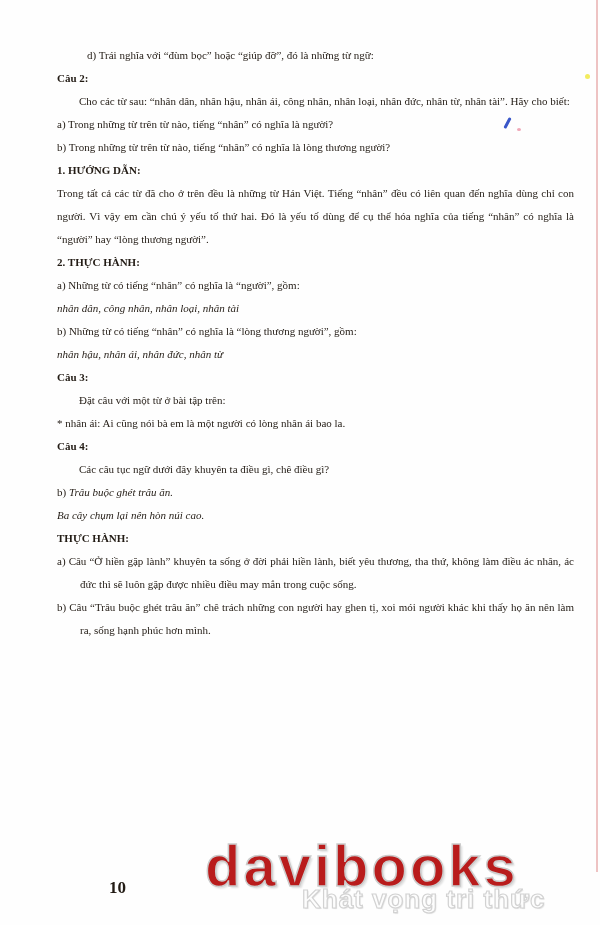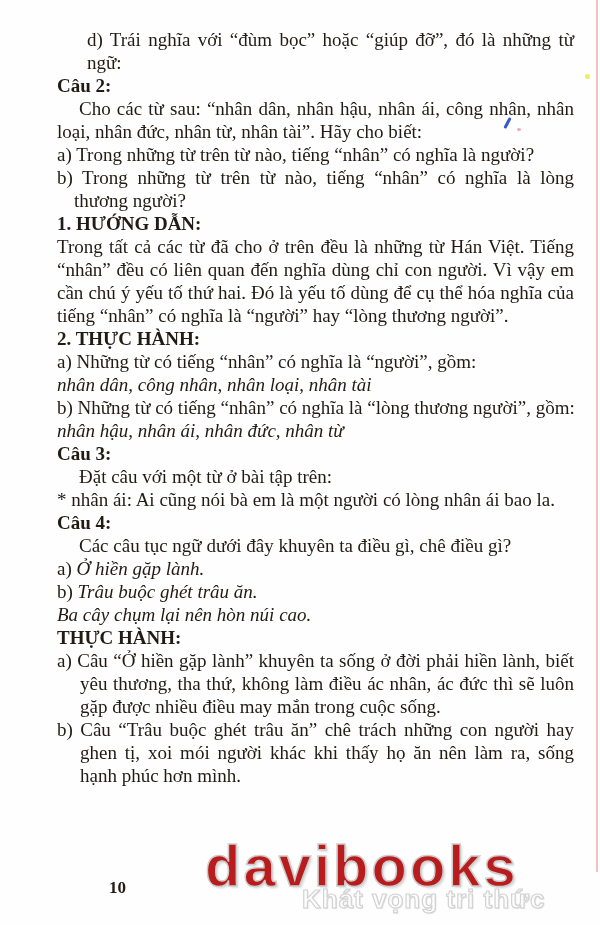--- a/index.html
+++ b/index.html
@@ -5,22 +5,22 @@
   html,body { margin:0; padding:0; background:#ffffff; }
   .page {
     position:relative;
     width:600px; height:925px;
     background:#fefefe;
     font-family:"Liberation Serif","DejaVu Serif",serif;
     color:#221b14;
     overflow:hidden;
   }
   .content {
-    position:absolute; left:57px; top:28px; width:517px;
-    font-size:19px; line-height:23px; z-index:2;
+    position:absolute; left:57px; top:44px; width:517px;
+    font-size:11px; line-height:23px; z-index:2;
   }
   .content p { margin:0; }
   .just   { text-align:justify; }
   .it     { font-style:italic; }
   .nowrap { white-space:nowrap; }
 
   .d-item      { padding-left:30px; }
   .d-examples  { padding-left:75px; font-style:italic; text-align:justify; }
 
   .h-cau   { font-weight:bold; margin-top:6px; }
@@ -117,21 +117,20 @@
     <p class="words">nhân dân, công nhân, nhân loại, nhân tài</p>
     <p class="pr-line nowrap">b) Những từ có tiếng “nhân” có nghĩa là “lòng thương người”, gồm:</p>
     <p class="words">nhân hậu, nhân ái, nhân đức, nhân từ</p>
 
     <p class="h-cau mt9">Câu 3:</p>
     <p class="intro">Đặt câu với một từ ở bài tập trên:</p>
     <p class="star nowrap">* nhân ái: Ai cũng nói bà em là một người có lòng nhân ái bao la.</p>
 
     <p class="h-cau mt9">Câu 4:</p>
     <p class="intro">Các câu tục ngữ dưới đây khuyên ta điều gì, chê điều gì?</p>
-    <p class="c4-item"><span>a)</span> <span class="it">Ở hiền gặp lành.</span></p>
     <p class="c4-item"><span>b)</span> <span class="it">Trâu buộc ghét trâu ăn.</span></p>
     <p class="c4-c2 it">Ba cây chụm lại nên hòn núi cao.</p>
 
     <p class="h-num mt3">THỰC HÀNH:</p>
     <p class="pr-hang">a) Câu “Ở hiền gặp lành” khuyên ta sống ở đời phải hiền lành, biết yêu thương, tha thứ, không làm điều ác nhân, ác đức thì sẽ luôn gặp được nhiều điều may mắn trong cuộc sống.</p>
     <p class="pr-hang">b) Câu “Trâu buộc ghét trâu ăn” chê trách những con người hay ghen tị, xoi mói người khác khi thấy họ ăn nên làm ra, sống hạnh phúc hơn mình.</p>
 
   </div>
 
   <div class="page-number">10</div>

